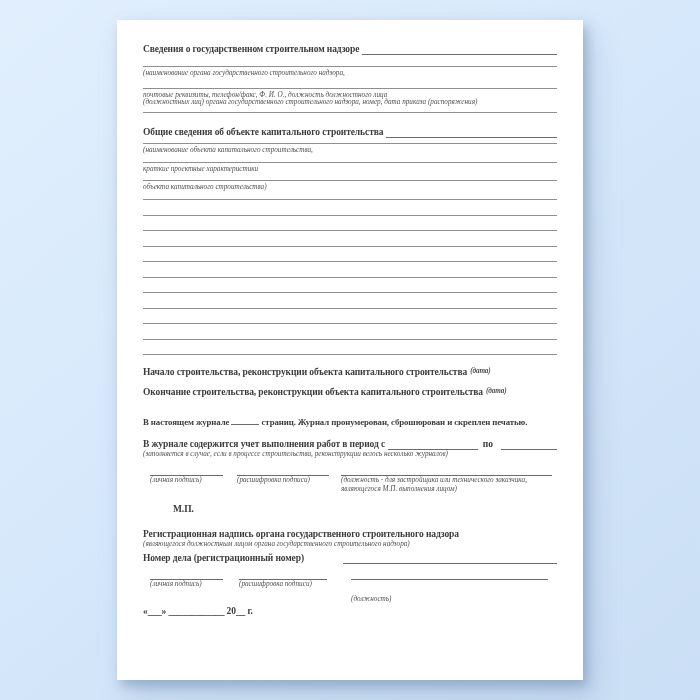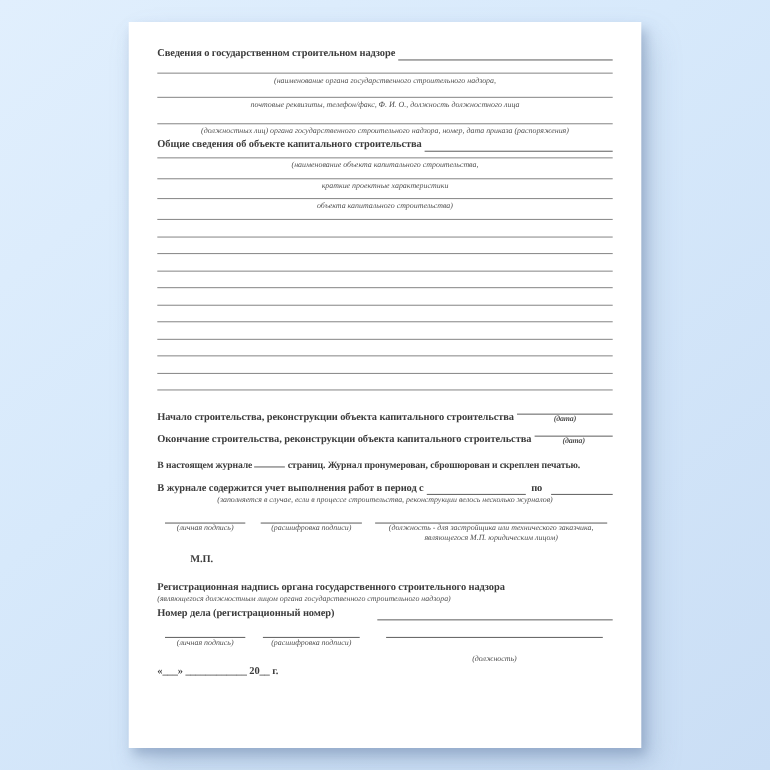--- a/index.html
+++ b/index.html
@@ -8,26 +8,26 @@
     font-family:"Liberation Serif", serif;
   }
   .page{
     position:absolute;left:117px;top:20px;width:466px;height:660px;
     background:#ffffff;
     box-shadow:4px 6px 10px rgba(115,140,175,.5),10px 16px 26px rgba(115,140,175,.28);
   }
   .content{position:absolute;left:26px;top:0;width:414px;height:660px;}
   .abs{position:absolute;left:0;right:0;}
   .b{font-weight:bold;font-size:9.5px;color:#3c3c3c;line-height:12px;letter-spacing:-0.1px;white-space:nowrap;}
-  .cap{font-style:italic;font-size:7.2px;color:#4f4f4f;text-align:center;line-height:9px;white-space:nowrap;}
+  .cap{font-style:italic;font-size:7.2px;color:#4f4f4f;line-height:9px;white-space:nowrap;}
   .cap-left{text-align:left;}
   .rule{height:0;border-bottom:1px solid #8f8f8f;}
   .lr{display:flex;align-items:flex-end;}
   .lr .fill{flex:1;height:10px;border-bottom:1px solid #6b6b6b;margin-left:3px;}
-  .tail{flex:1;display:flex;flex-direction:column;margin-left:3px;}
+  .tail{flex:1;display:flex;flex-direction:row;margin-left:3px;}
   .tail .fill2{height:10px;border-bottom:1px solid #6b6b6b;}
   .inline-blank{display:inline-block;width:28px;height:8px;border-bottom:1px solid #6b6b6b;}
   .sigrow{display:flex;padding-left:7px;}
   .sigcol{display:flex;flex-direction:column;}
   .sigcol .sline{height:7px;border-bottom:1px solid #6b6b6b;}
   .pages-row{font-size:8.8px;}
   .pby{margin:0 5px;}
   .fillA{flex:1.6;height:10px;border-bottom:1px solid #6b6b6b;margin-left:3px;}
   .fillB{flex:1;height:10px;border-bottom:1px solid #6b6b6b;margin-left:3px;}
 </style>
@@ -42,21 +42,21 @@
       <span class="fill"></span>
     </div>
 
     <div class="abs rule" style="top:46px;"></div>
     <div class="abs cap" style="top:49px;">(наименование органа государственного строительного надзора,</div>
 
     <div class="abs rule" style="top:68px;"></div>
     <div class="abs cap" style="top:71px;">почтовые реквизиты, телефон/факс, Ф. И. О., должность должностного лица</div>
 
     <div class="abs rule" style="top:92px;"></div>
-    <div class="abs cap" style="top:95px;">(должностных лиц) органа государственного строительного надзора, номер, дата приказа (распоряжения)</div>
+    <div class="abs cap" style="top:78px;">(должностных лиц) органа государственного строительного надзора, номер, дата приказа (распоряжения)</div>
 
     <div class="abs lr b" style="top:106px;">
       <span>Общие сведения об объекте капитального строительства</span>
       <span class="fill"></span>
     </div>
 
     <div class="abs rule" style="top:123px;"></div>
     <div class="abs cap" style="top:126px;">(наименование объекта капитального строительства,</div>
 
     <div class="abs rule" style="top:142px;"></div>
@@ -114,21 +114,21 @@
         <span class="sline"></span>
         <span class="cap">(личная подпись)</span>
       </span>
       <span class="sigcol" style="width:92px;margin-left:14px;">
         <span class="sline"></span>
         <span class="cap">(расшифровка подписи)</span>
       </span>
       <span class="sigcol" style="flex:1;margin-left:12px;margin-right:5px;">
         <span class="sline"></span>
         <span class="cap">(должность - для застройщика или технического заказчика,</span>
-        <span class="cap">являющегося М.П. юридическим лицом)</span>
+        <span class="cap">являющегося М.П. выполнения лицом)</span>
       </span>
     </div>
 
     <div class="abs b" style="top:483px;left:30px;right:auto;">М.П.</div>
 
     <div class="abs b" style="top:508px;">Регистрационная надпись органа государственного строительного надзора</div>
     <div class="abs cap cap-left" style="top:520px;">(являющегося должностным лицом органа государственного строительного надзора)</div>
 
     <div class="abs lr b" style="top:532px;gap:36px;">
       <span>Номер дела (регистрационный номер)</span>

